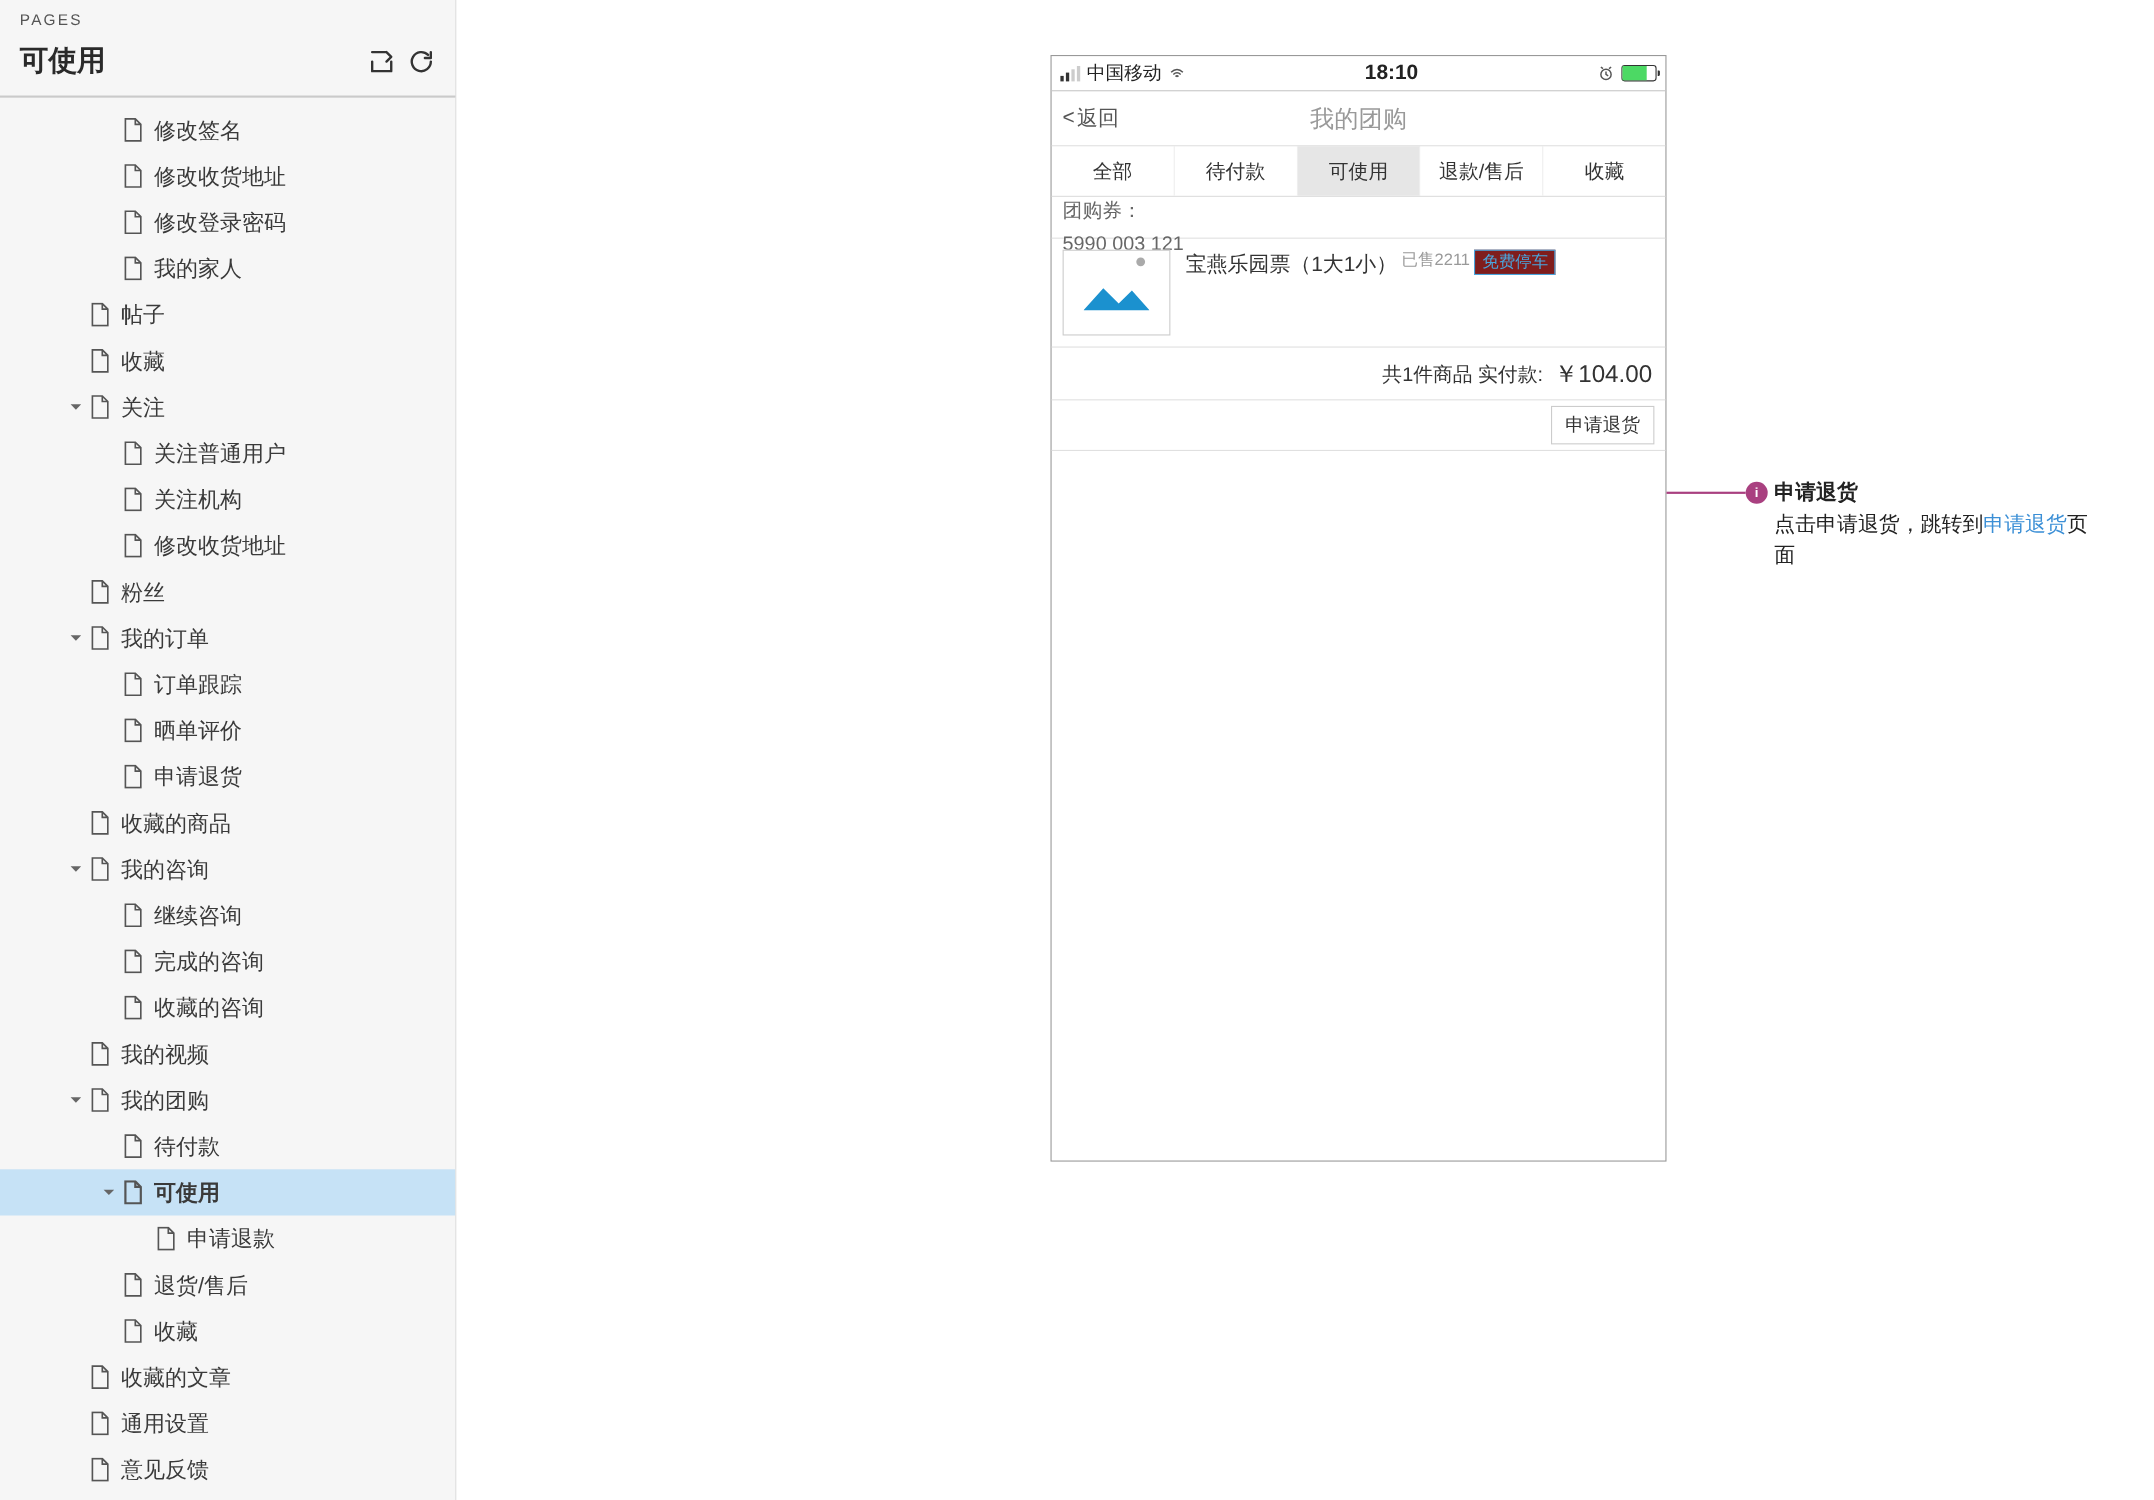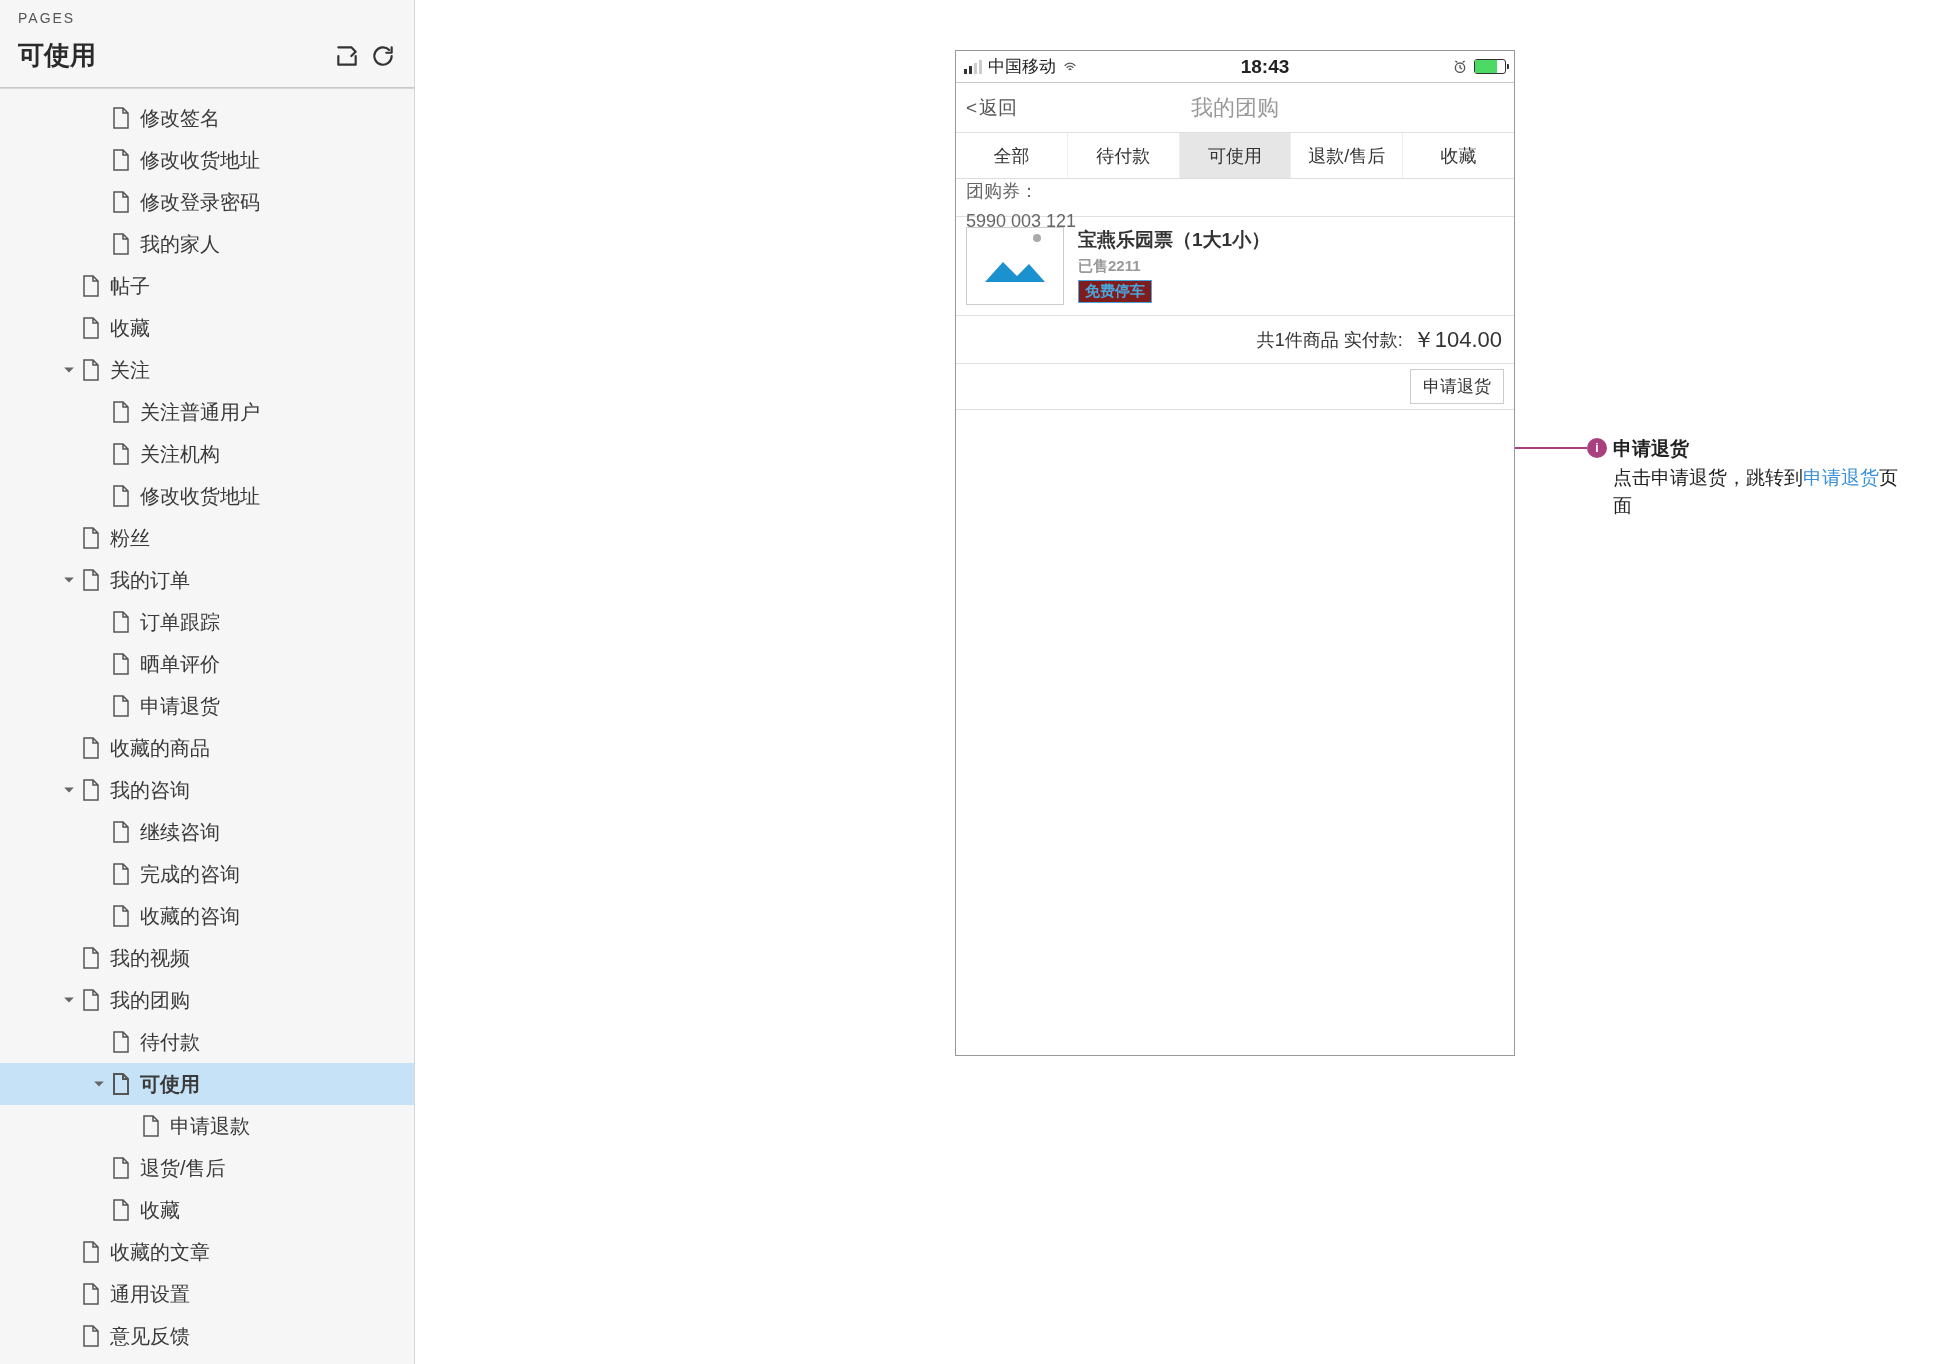--- a/index.html
+++ b/index.html
@@ -54,21 +54,21 @@
     .tab { flex: 1; display: flex; align-items: center; justify-content: center; font-size: 18px; color: #333; cursor: pointer; border-right: 1px solid #eee; }
     .tab:last-child { border-right: none; }
     .tab.active { background: #e6e6e6; }
     
     .coupon-row { height: 38px; display: flex; align-items: flex-start; padding: 0 10px; color: #666; font-size: 18px; border-bottom: 1px solid #e0e0e0; gap: 8px; flex-direction: column; }
     
     .product-row { padding: 10px; display: flex; gap: 14px; border-bottom: 1px solid #e0e0e0; }
     .product-img { width: 98px; height: 78px; border: 1px solid #ccc; background: #fff; display: flex; align-items: center; justify-content: center; position: relative; }
     .product-img svg { width: 60px; height: 45px; }
     .img-dot { position: absolute; top: 6px; right: 22px; width: 8px; height: 8px; border-radius: 50%; background: #aaa; }
-    .product-info { flex: 1; display: flex; flex-direction: column; gap: 4px; font-weight: bold; }
+    .product-info { flex: 1; display: flex; flex-direction: row; gap: 4px; }
     .product-name { font-size: 19px; color: #333; }
     .product-sold { font-size: 15px; color: #999; }
     .product-tag { align-self: flex-start; border: 1px solid #4aa5dd; color: #4aa5dd; font-size: 15px; padding: 1px 6px; background: #7f1d1d; }
     
     .summary-row { height: 48px; display: flex; align-items: center; justify-content: flex-end; padding: 0 12px; border-bottom: 1px solid #e0e0e0; font-size: 18px; color: #333; gap: 10px; }
     .price { font-size: 22px; }
     
     .action-row { height: 46px; display: flex; justify-content: flex-end; align-items: center; padding: 0 10px; border-bottom: 1px solid #e0e0e0; }
     .refund-btn { border: 1px solid #ccc; background: #fff; padding: 5px 12px; font-size: 17px; color: #333; cursor: pointer; }
     
@@ -373,21 +373,21 @@
           <div class="signal-bar"></div>
             <div class="signal-bar"></div>
             <div class="signal-bar"></div>
             <div class="signal-bar"></div>
         </div>
         <span>中国移动</span>
         <svg class="wifi-icon" viewBox="0 0 24 24" fill="none" stroke="#555" stroke-width="2">
             <path d="M4 10c5-5 11-5 16 0M7 13c3-3 7-3 10 0M10 16c1.3-1.3 2.7-1.3 4 0M12 19h0"></path>
           </svg>
       </div>
-      <div class="status-time">18:43</div>
+      <div class="status-time">18:10</div>
       <div class="status-right">
         <svg class="alarm-icon" viewBox="0 0 24 24" fill="none" stroke="#555" stroke-width="2">
             <circle cx="12" cy="13" r="7"></circle>
             <path d="M12 9v4l3 2M5 3l3 2M19 3l-3 2"></path>
           </svg>
         <div class="battery">
             <div class="battery-fill"></div>
           </div>
       </div>
     </div>

